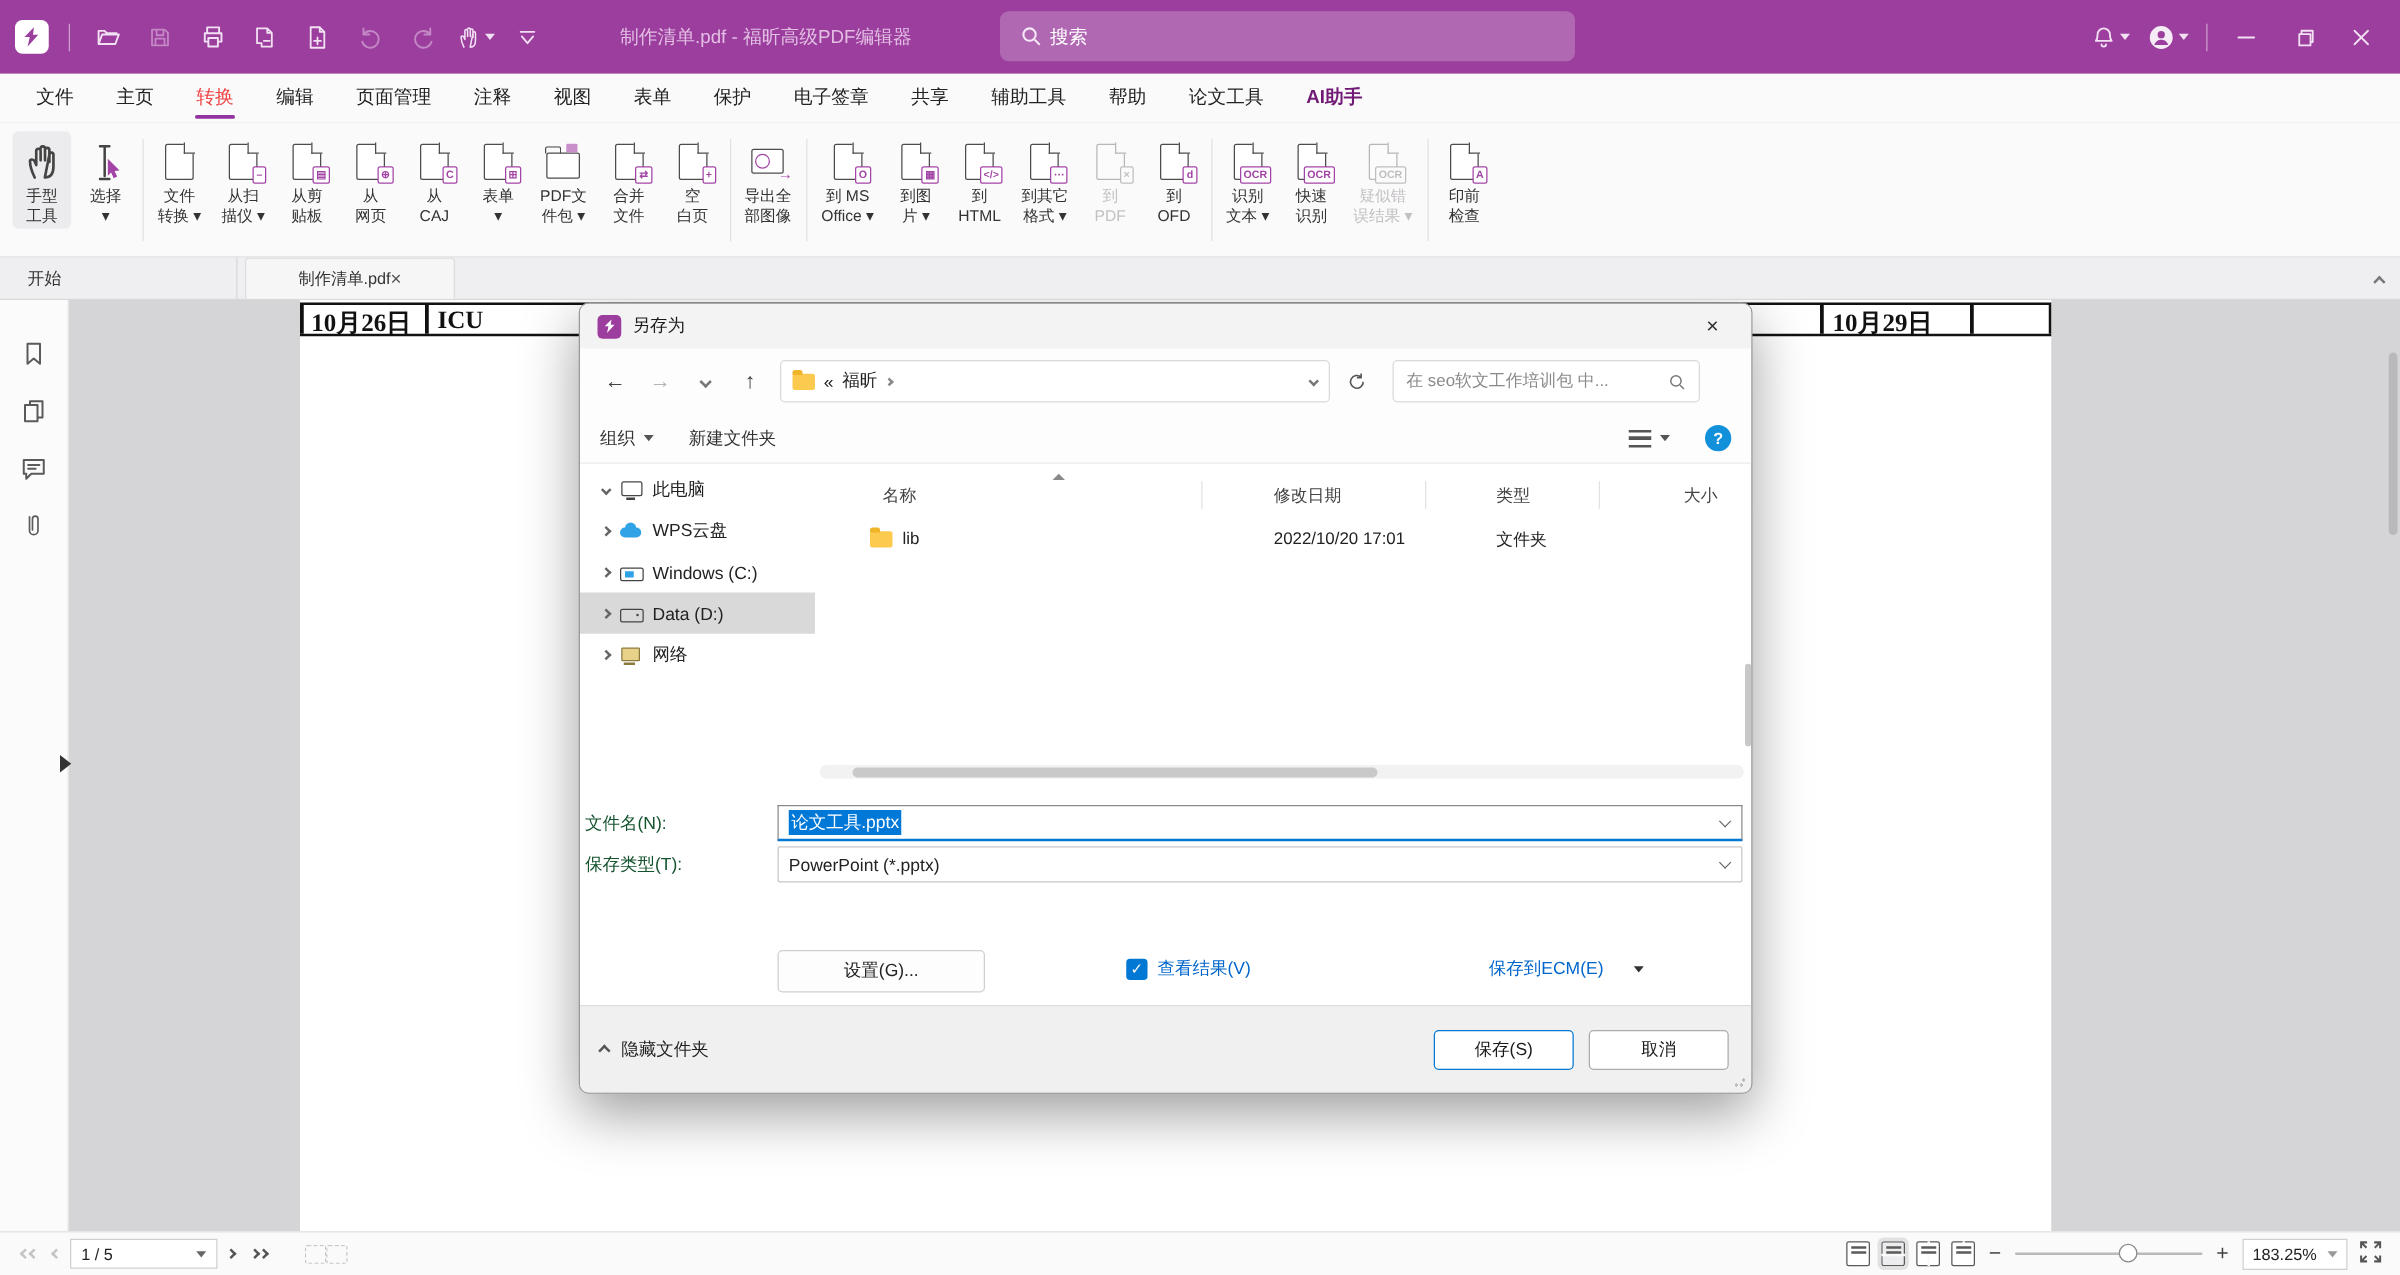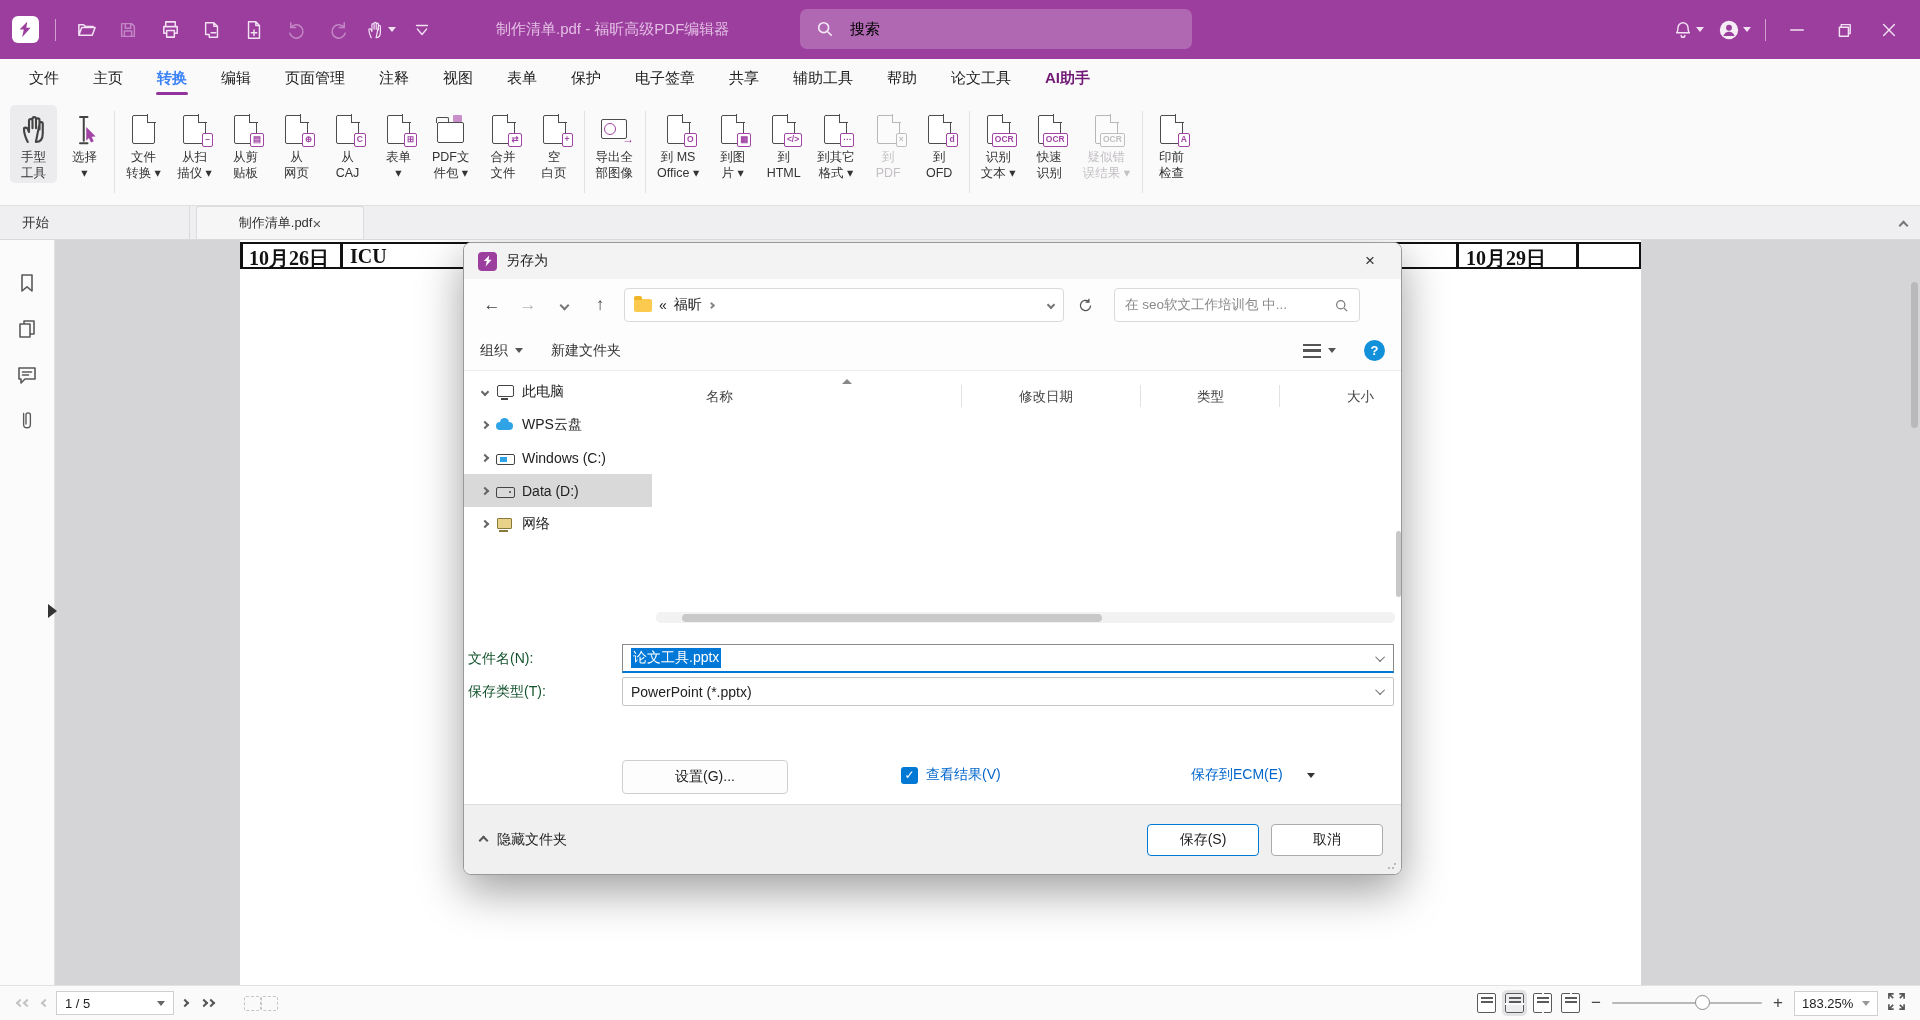--- a/index.html
+++ b/index.html
@@ -9,29 +9,29 @@
   
   .titlebar{position:absolute;top:0;left:0;width:1920px;height:59px;background:#9c3e9e;display:flex;align-items:center;color:#f2e0f3}
   .tb-left{display:flex;align-items:center;gap:6px;padding-left:12px}
   .tb-btn{width:36px;height:36px;display:flex;align-items:center;justify-content:center;border-radius:4px}
   .tb-btn svg{stroke:#f2e0f3;fill:none;stroke-width:1.6;stroke-linecap:round;stroke-linejoin:round}
   .tb-btn.dis{opacity:.45}
   .logo-box{width:27px;height:27px;background:#fff;border-radius:6px;display:flex;align-items:center;justify-content:center;margin-right:4px}
   .tb-sep{width:1px;height:22px;background:rgba(255,255,255,.5);margin:0 6px}
   .tb-caret{width:0;height:0;border-left:4px solid transparent;border-right:4px solid transparent;border-top:5px solid #f2e0f3;margin-left:3px}
   .tb-title{margin-left:56px;font-size:15px;color:#e3bfe4;white-space:nowrap}
-  .tb-search{position:absolute;left:800px;top:9px;width:392px;height:40px;background:#b168b3;border-radius:7px;display:flex;align-items:center;gap:16px;padding:0 16px;color:#000000;font-size:15px}
+  .tb-search{position:absolute;left:800px;top:9px;width:460px;height:40px;background:#b168b3;border-radius:7px;display:flex;align-items:center;gap:6px;padding:0 16px;color:#ffffff;font-size:15px}
   .tb-search svg{stroke:#f6eaf7;fill:none;stroke-width:1.8}
   .tb-right{position:absolute;right:10px;top:0;height:59px;display:flex;align-items:center;gap:4px}
   .tb-right .tb-btn{width:42px}
 
   
   .menubar{position:absolute;top:59px;left:0;width:1920px;height:39px;background:#fbfafb;display:flex;align-items:center;padding-left:12px}
   .menu-item{padding:0 17px;height:39px;line-height:37px;font-size:15px;color:#222;position:relative;cursor:default;white-space:nowrap}
-  .menu-item.active{color:#3b82f6;font-weight:bold}
+  .menu-item.active{color:#ef4444;font-weight:normal}
   .menu-item.active::after{content:"";position:absolute;left:16px;right:16px;bottom:3px;height:3px;background:#9233a0;border-radius:2px}
   .menu-item.ai{color:#701a75;font-weight:bold}
 
   
   .ribbon{position:absolute;top:98px;left:0;width:1920px;height:108px;background:#fbfafb;border-bottom:1px solid #e2dfe2;display:flex;align-items:flex-start;padding:7px 0 0 8px}
   .ritem{display:flex;flex-direction:column;align-items:center;min-width:47px;padding:5px 6px 2px;margin:0 2px;border-radius:5px;position:relative}
   .ritem.active{background:#ececee}
   .ritem.sepAfter{margin-right:10px}
   .ritem.sepAfter::after{content:"";position:absolute;right:-7px;top:6px;height:82px;width:1px;background:#e4e1e4}
   .rlabel{font-size:12.5px;line-height:16px;color:#333;text-align:center;white-space:nowrap}
@@ -643,20 +643,26 @@
         <div class="list-header">
           <span class="sort-caret"></span>
           <span class="col-label" style="left:54px">名称</span>
           <span class="col-div" style="left:309px"></span>
           <span class="col-label" style="left:367px">修改日期</span>
           <span class="col-div" style="left:488px"></span>
           <span class="col-label" style="left:545px">类型</span>
           <span class="col-div" style="left:627px"></span>
           <span class="col-label" style="left:695px">大小</span>
         </div>
+        <div class="list-row">
+          <span class="fold" style="position:absolute;left:44px;top:8px"></span>
+          <span class="cell" style="left:70px">lib</span>
+          <span class="cell" style="left:367px">2022/10/20 17:01</span>
+          <span class="cell" style="left:545px">文件夹</span>
+        </div>
         <div class="h-scroll">
           <span class="thumb"></span>
         </div>
       </div>
     </div>
 
     <span class="frow-label" style="left:4px;top:407px">文件名(N):</span>
     <div class="fname-box">
       <span class="seltext">论文工具.pptx</span>
       <span class="combo-caret"></span>

